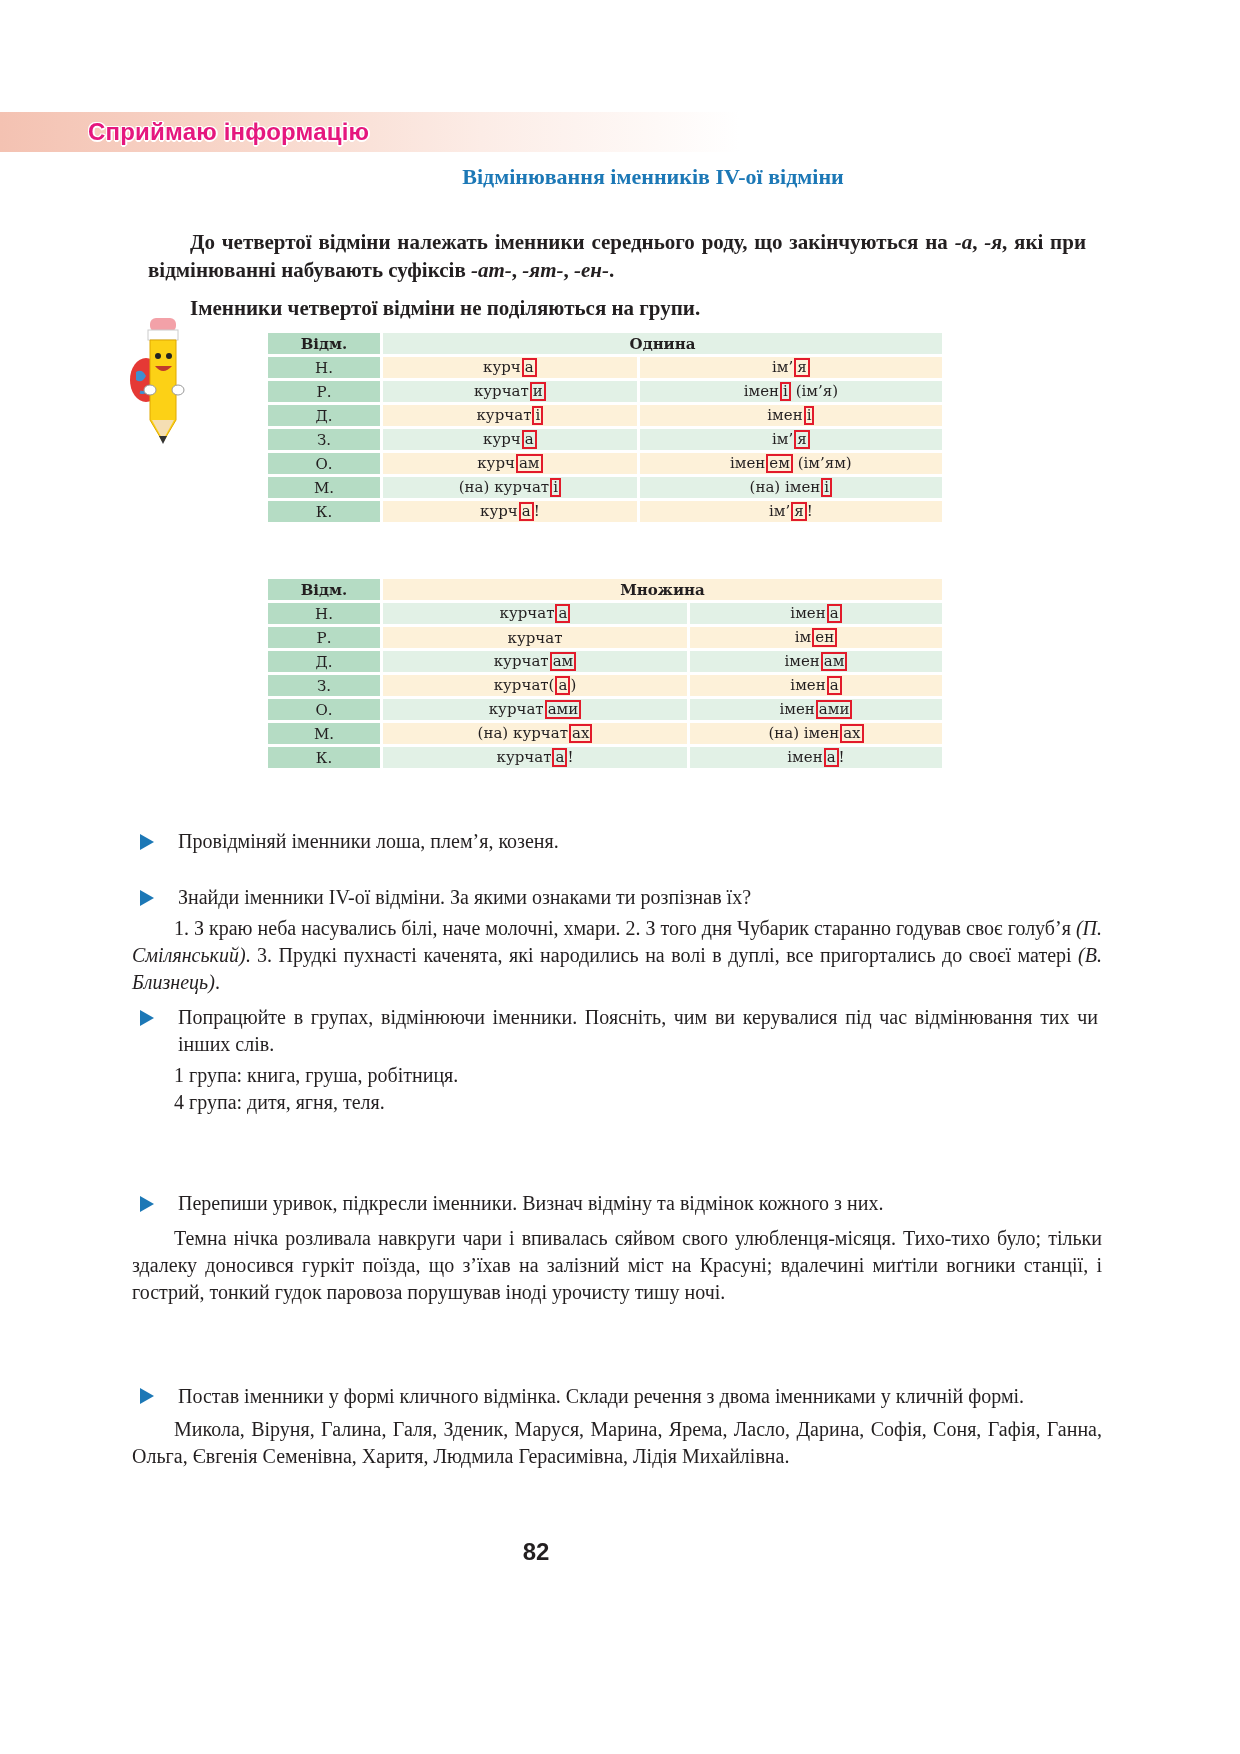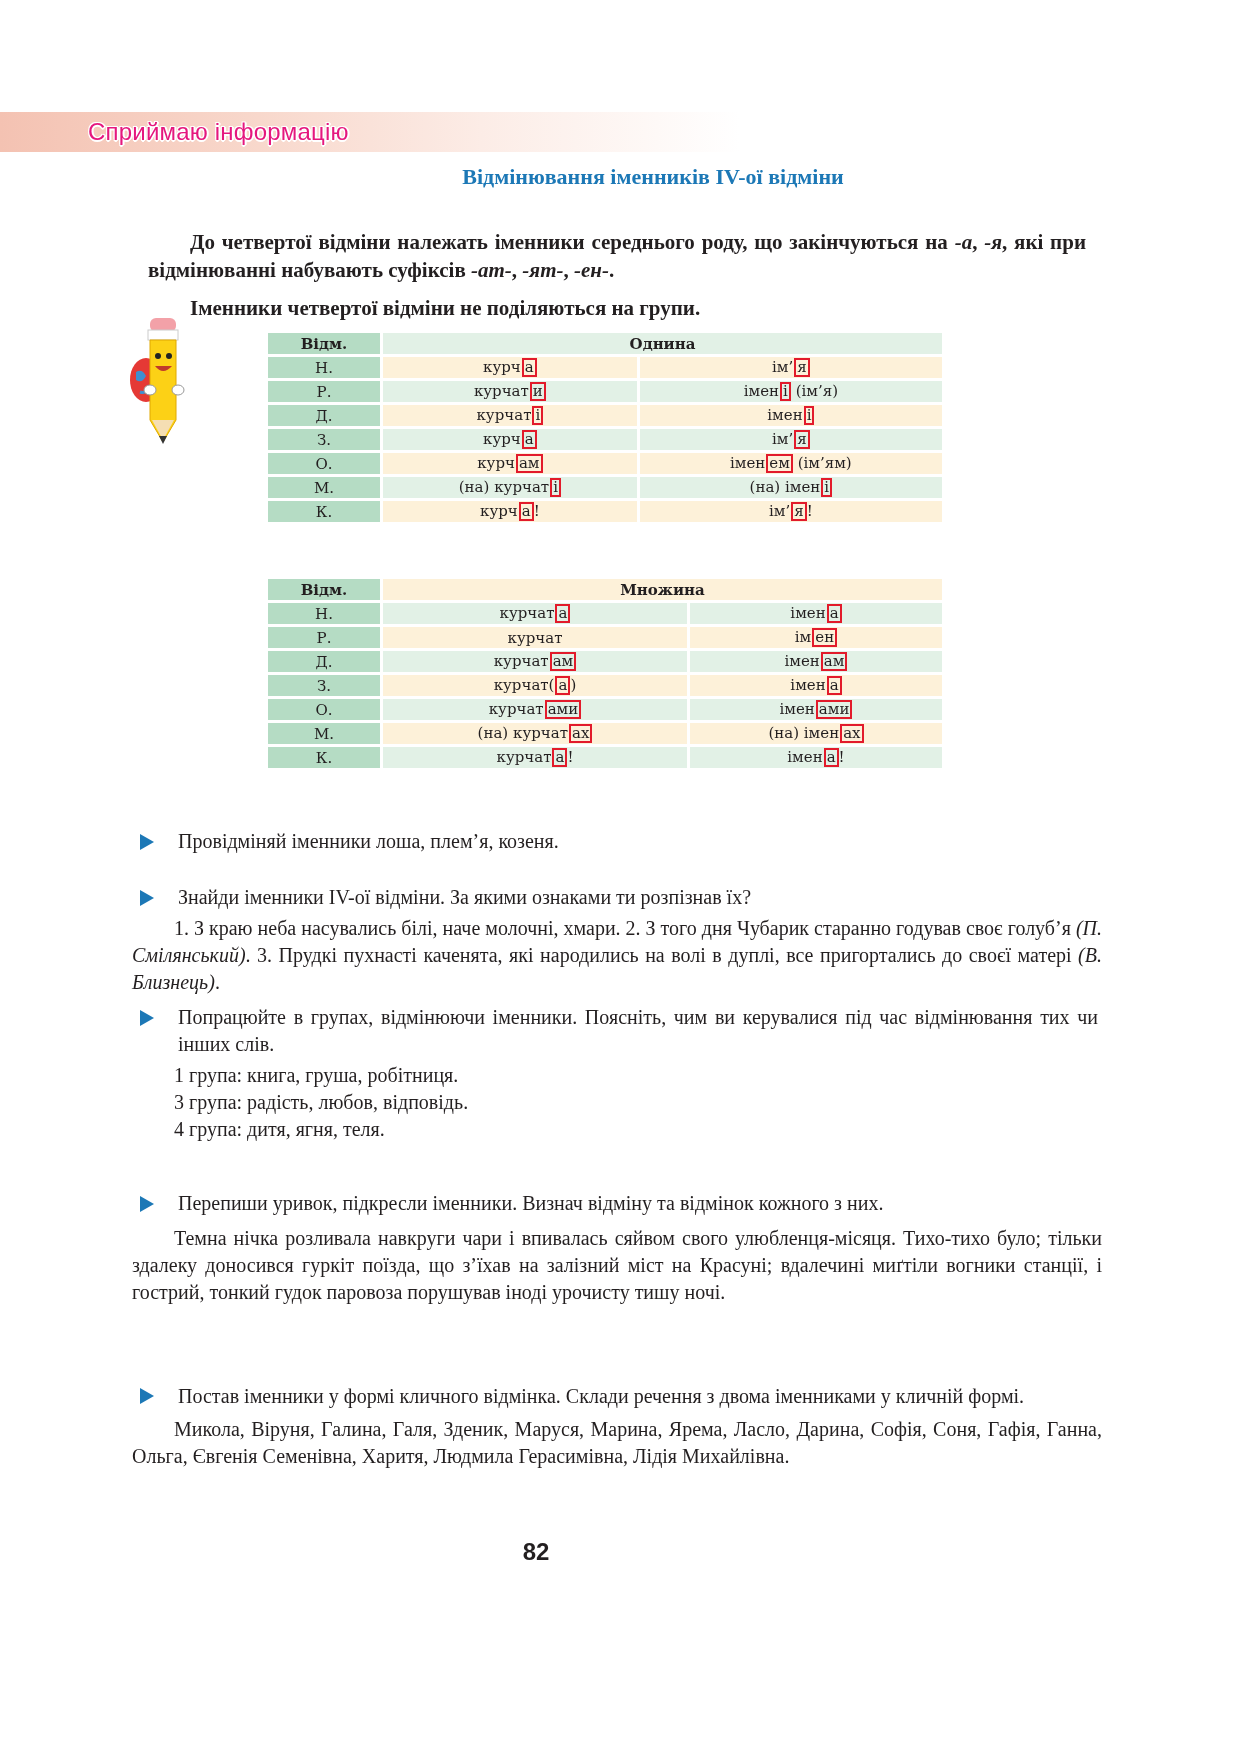--- a/index.html
+++ b/index.html
@@ -1,19 +1,19 @@
 <!DOCTYPE html>
 <html><head>
   <meta charset="utf-8">
   <style>
     html, body { margin: 0; padding: 0; background: #ffffff; }
     body { width: 1240px; height: 1754px; position: relative; overflow: hidden; font-family: "Liberation Serif", serif; color: #231f20; }
     .banner { position: absolute; left: 0; top: 112px; width: 740px; height: 40px;
       background: linear-gradient(90deg, #f4c2b2 0%, #f8d8cc 35%, #fcece6 65%, rgba(255,255,255,0) 100%); }
-    .banner-text { position: absolute; left: 88px; top: 118px; font-family: "Liberation Sans", sans-serif; font-weight: normal;
+    .banner-text { position: absolute; left: 88px; top: 118px; font-family: "Liberation Sans", sans-serif; font-weight: bold;
       font-size: 24px; color: #e5177e; letter-spacing: 0.2px;
       text-shadow: -1px -1px 0 #fff, 1px -1px 0 #fff, -1px 1px 0 #fff, 1px 1px 0 #fff, 0 2px 0 #fff, 2px 0 0 #fff; }
     .section-title { position: absolute; left: 0; width: 1076px; top: 164px; text-align: center; padding-left: 230px; box-sizing: border-box;
       font-family: "Liberation Serif", serif; font-weight: bold; font-size: 22px; color: #1c78b6; }
     .intro { position: absolute; left: 132px; width: 970px; font-size: 21px; font-weight: bold; line-height: 28px; }
     .intro p { margin: 16px; text-indent: 42px; text-align: justify; }
     .intro i { font-style: italic; }
     .pencil { position: absolute; left: 128px; top: 312px; width: 68px; height: 140px; }
     table.decl { position: absolute; left: 265px; width: 680px; border-collapse: separate; border-spacing: 3px; font-family: "DejaVu Serif", serif; font-size: 15px; }
     table.decl td, table.decl th { height: 21px; padding: 0; text-align: center; font-weight: normal; }
@@ -162,21 +162,20 @@
 
 <div class="tasks" style="top:880px;">
   <p class="task-line"><span class="arrow"></span><span>Знайди іменники IV-ої відміни. За якими ознаками ти розпізнав їх?</span></p>
   <p class="indent" style="margin-top:4px;"><span>1. З краю неба насувались білі, наче молочні, хмари. 2. З того дня Чубарик старанно годував своє голуб’я </span><i>(П. Смілянський)</i><span>. 3. Прудкі пухнасті каченята, які народились на волі в дуплі, все пригортались до своєї матері </span><i>(В. Близнець)</i><span>.</span></p>
 </div>
 
 <div class="tasks" style="top:1000px;">
   <p class="task-line"><span class="arrow"></span><span>Попрацюйте в групах, відмінюючи іменники. Поясніть, чим ви керувалися під час відмінювання тих чи інших слів.</span></p>
   <div style="margin-top:4px;">
     <p class="plain">1 група: книга, груша, робітниця.</p>
-    <p class="plain">3 група: радість, любов, відповідь.</p>
     <p class="plain">4 група: дитя, ягня, теля.</p>
   </div>
 </div>
 
 <div class="tasks" style="top:1186px;">
   <p class="task-line"><span class="arrow"></span><span>Перепиши уривок, підкресли іменники. Визнач відміну та відмінок кожного з них.</span></p>
   <p class="indent" style="margin-top:8px;">Темна нічка розливала навкруги чари і впивалась сяйвом свого улюбленця-місяця. Тихо-тихо було; тільки здалеку доносився гуркіт поїзда, що з’їхав на залізний міст на Красуні; вдалечині миґтіли вогники станції, і гострий, тонкий гудок паровоза порушував іноді урочисту тишу ночі.</p>
 </div>
 
 <div class="tasks" style="top:1376px;">

